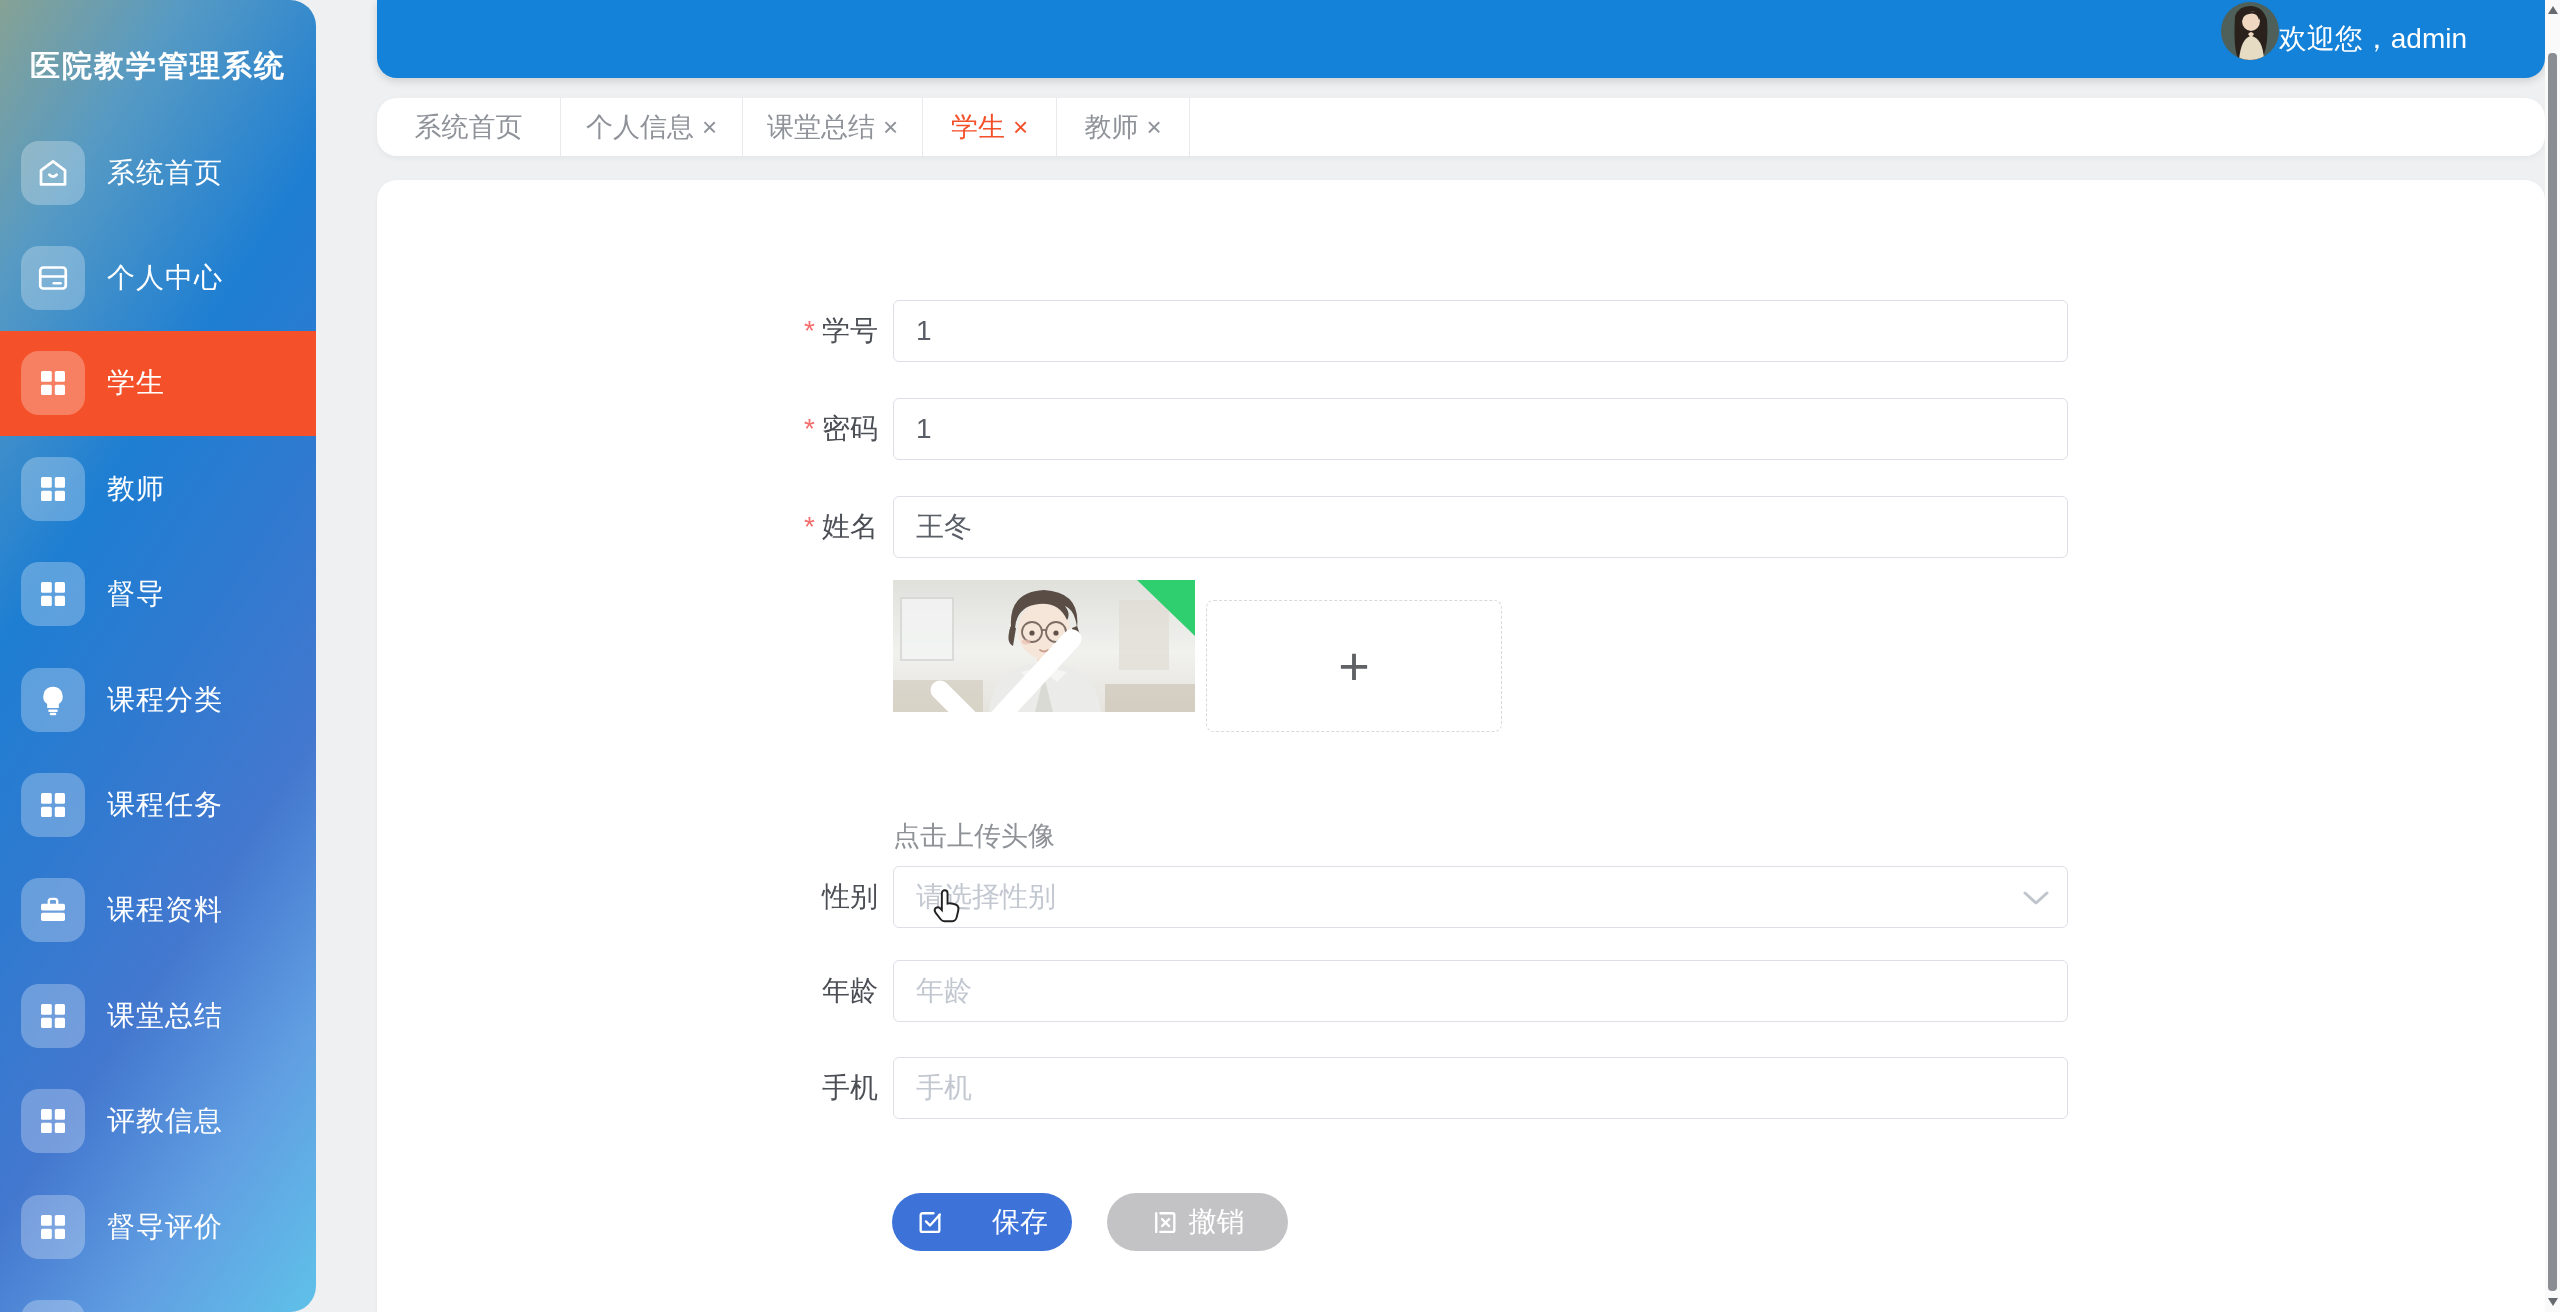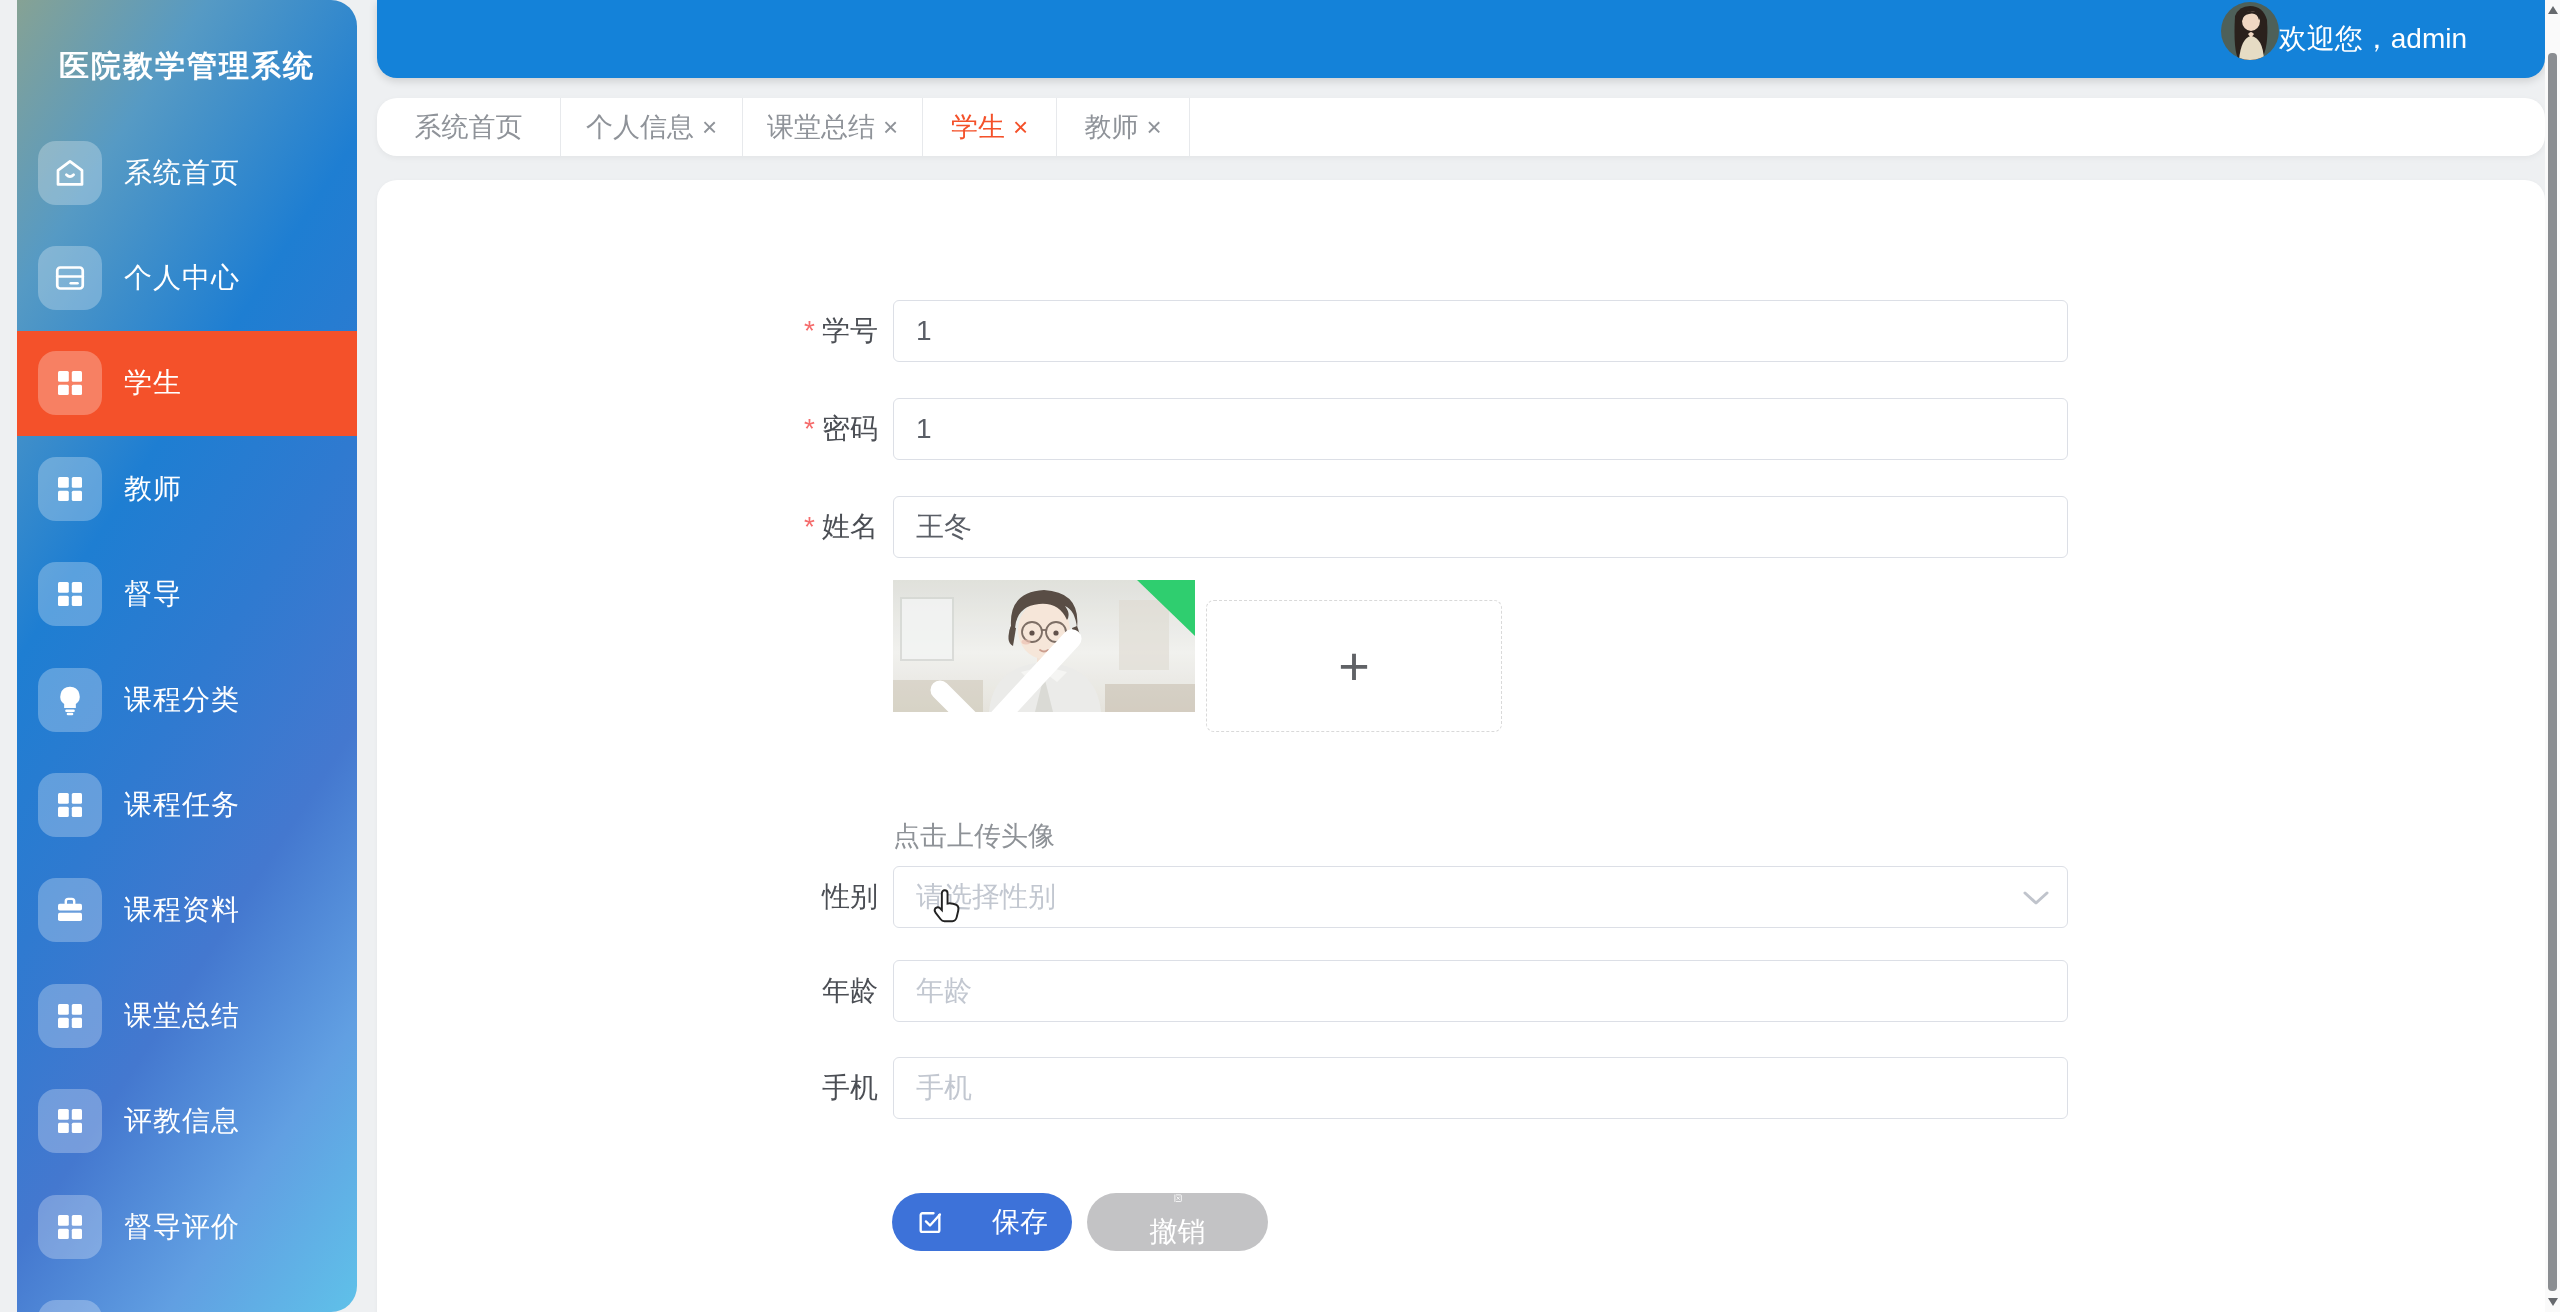--- a/index.html
+++ b/index.html
@@ -5,21 +5,21 @@
   * { margin:0; padding:0; box-sizing:border-box; }
   html,body { width:2560px; height:1312px; overflow:hidden; }
   body {
     font-family:"Liberation Sans","DejaVu Sans",sans-serif;
     background:#eef0f2;
     position:relative;
   }
 
   
   .sidebar {
-    position:absolute; left:17px; top:0; width:340px; height:1312px;
+    position:absolute; left:0; top:0; width:316px; height:1312px;
     background:linear-gradient(123deg,#86a294 0%,#569ac4 16%,#1e7ed2 36%,#2f7ad0 52%,#4478cf 68%,#619fe2 84%,#5fc1e9 100%);
     border-radius:0 26px 26px 0;
     overflow:hidden;
   }
   .side-title {
     margin-top:46px; text-align:center;
     color:#fff; font-size:30px; font-weight:600; letter-spacing:2px;
   }
   .menu { position:absolute; top:120px; left:0; right:0; }
   .menu-item {
@@ -143,21 +143,21 @@
   }
 
   
   .btn {
     position:absolute; top:1013px; height:58px; border-radius:29px;
     display:flex; align-items:center; justify-content:center; gap:10px;
     color:#fff; font-size:28px; font-weight:500; cursor:pointer; border:none;
   }
   .btn svg { width:28px; height:28px; }
   .btn-save { left:515px; width:180px; background:#3d72d9;gap:48px; }
-  .btn-undo { left:710px; width:181px; background:#c3c3c5;flex-direction:column; }
+  .btn-undo { left:730px; width:181px; background:#c3c3c5; }
 
   .mouse-cursor { position:absolute; left:553px; top:707px; z-index:60; }
 </style>
 </head>
 <body>
 
 <div class="sidebar">
   <div class="side-title">医院教学管理系统</div>
   <div class="menu">
 

